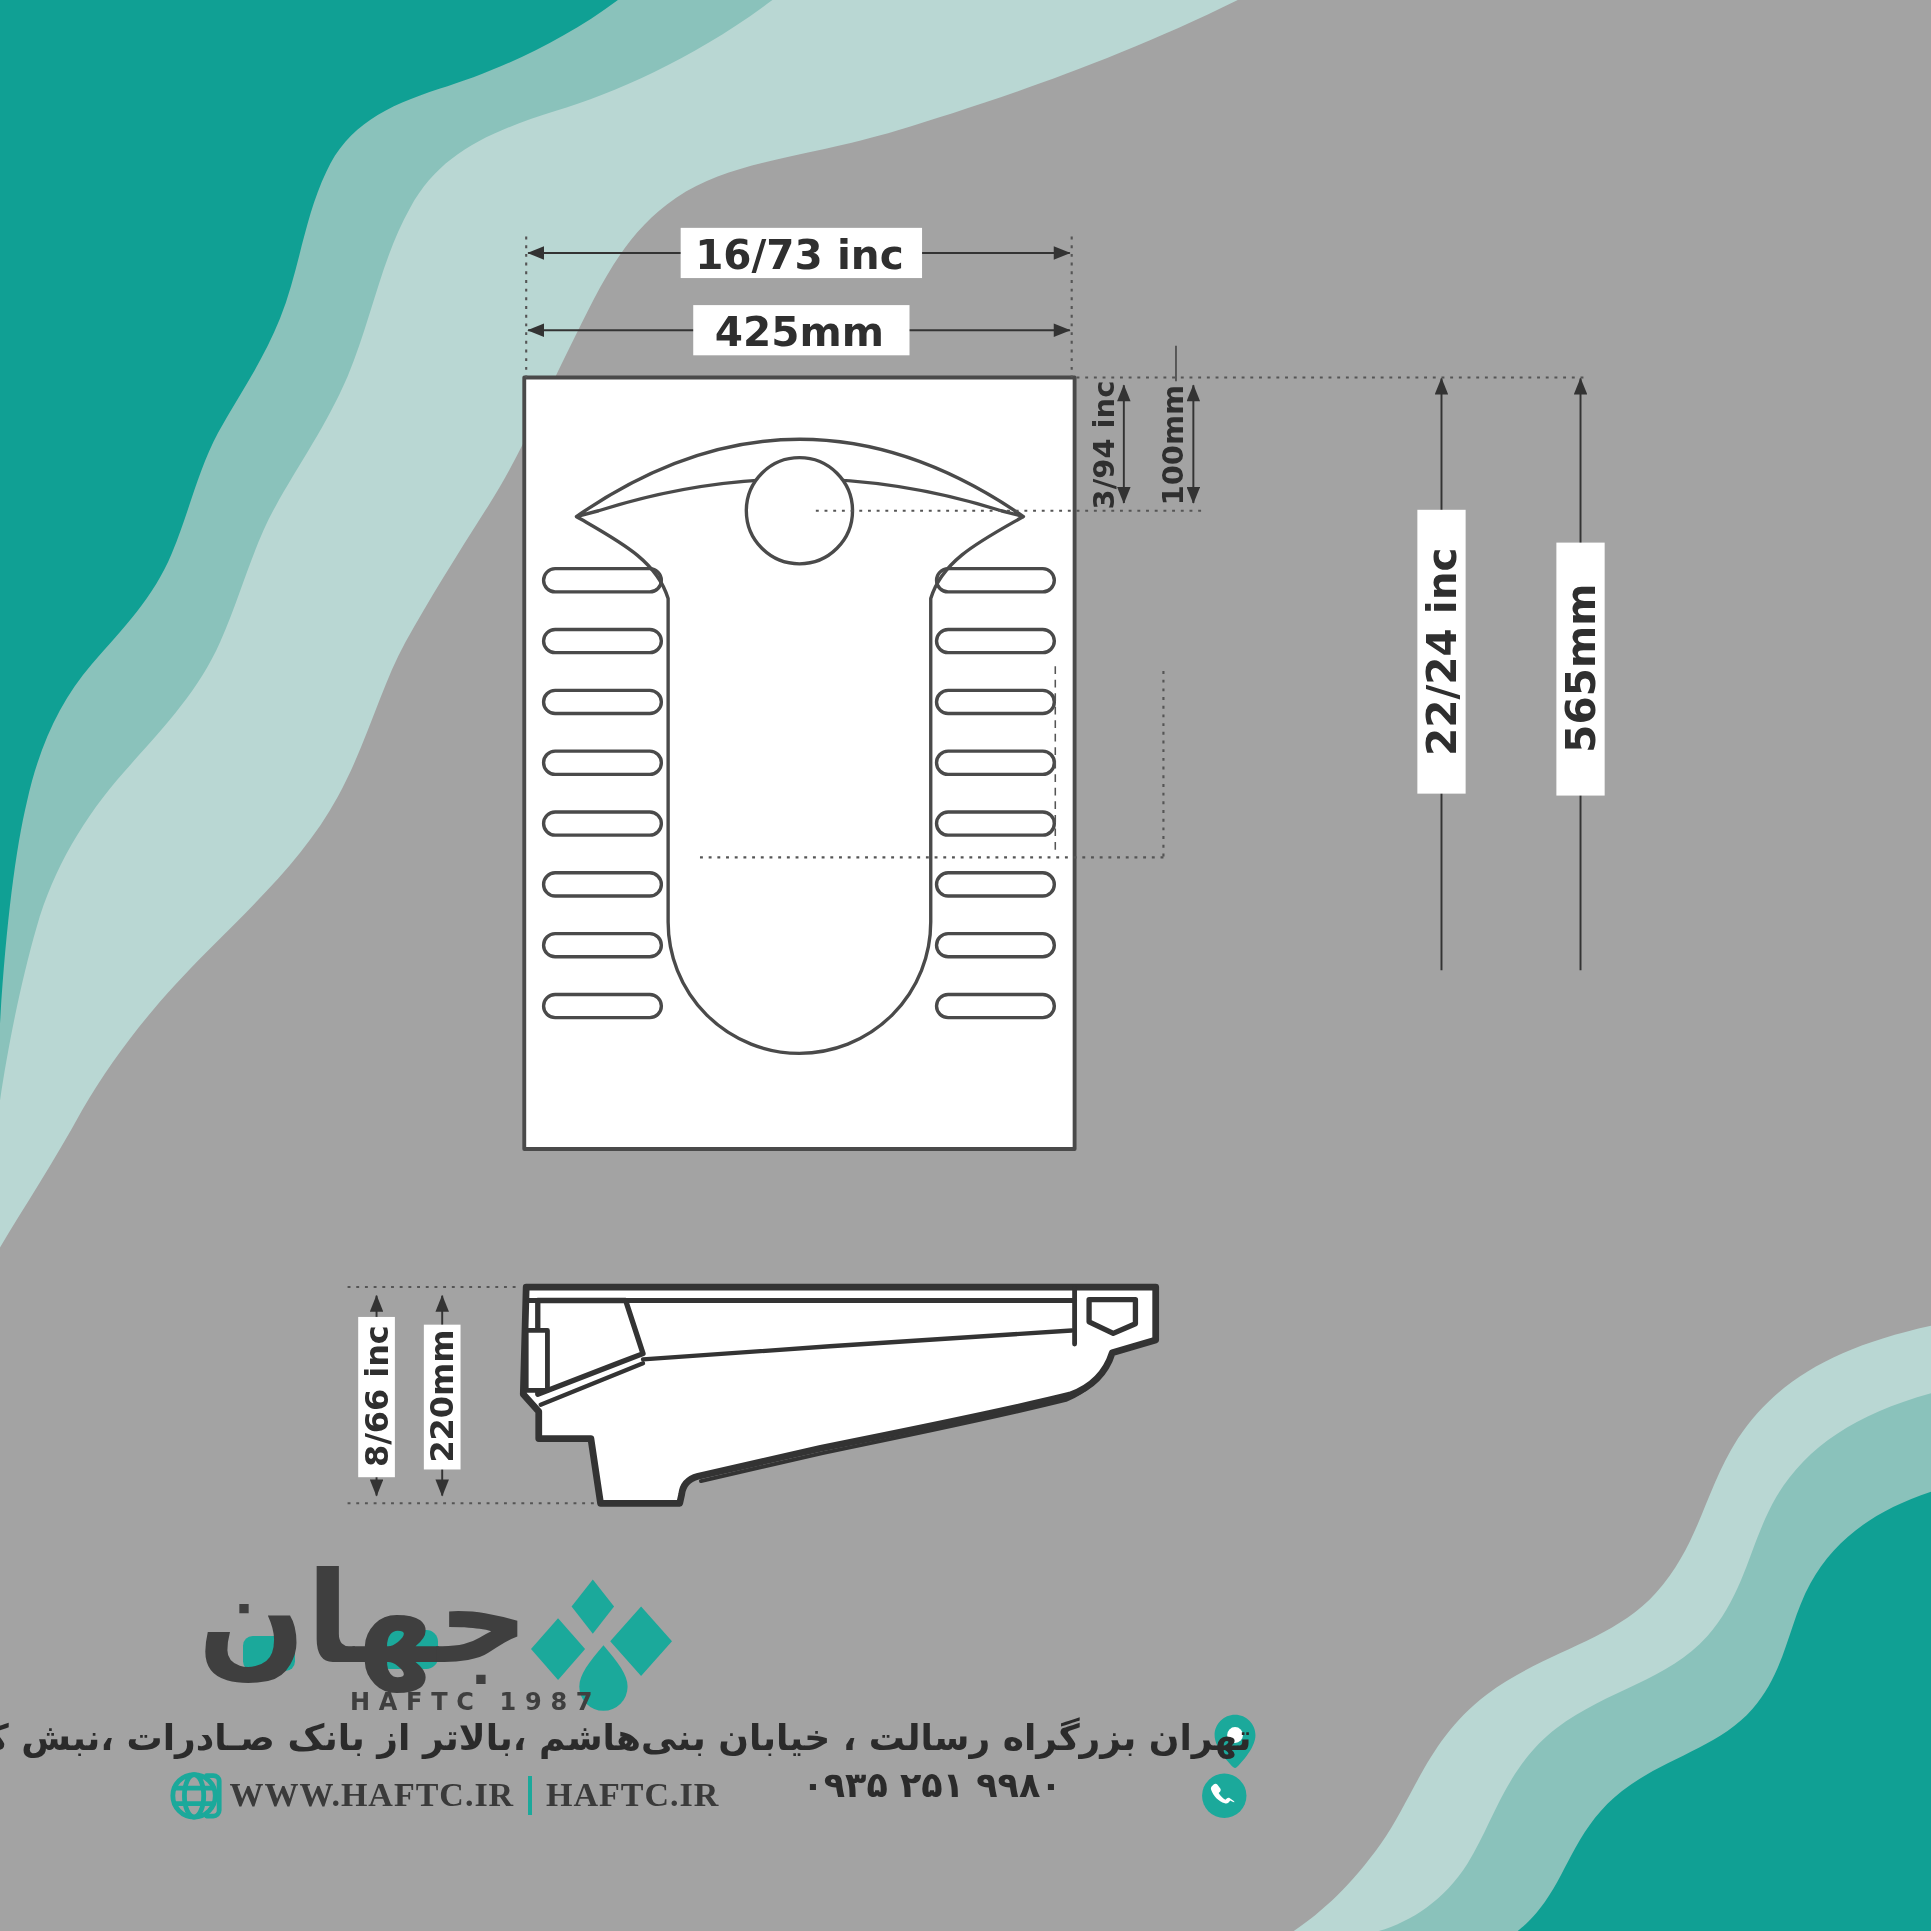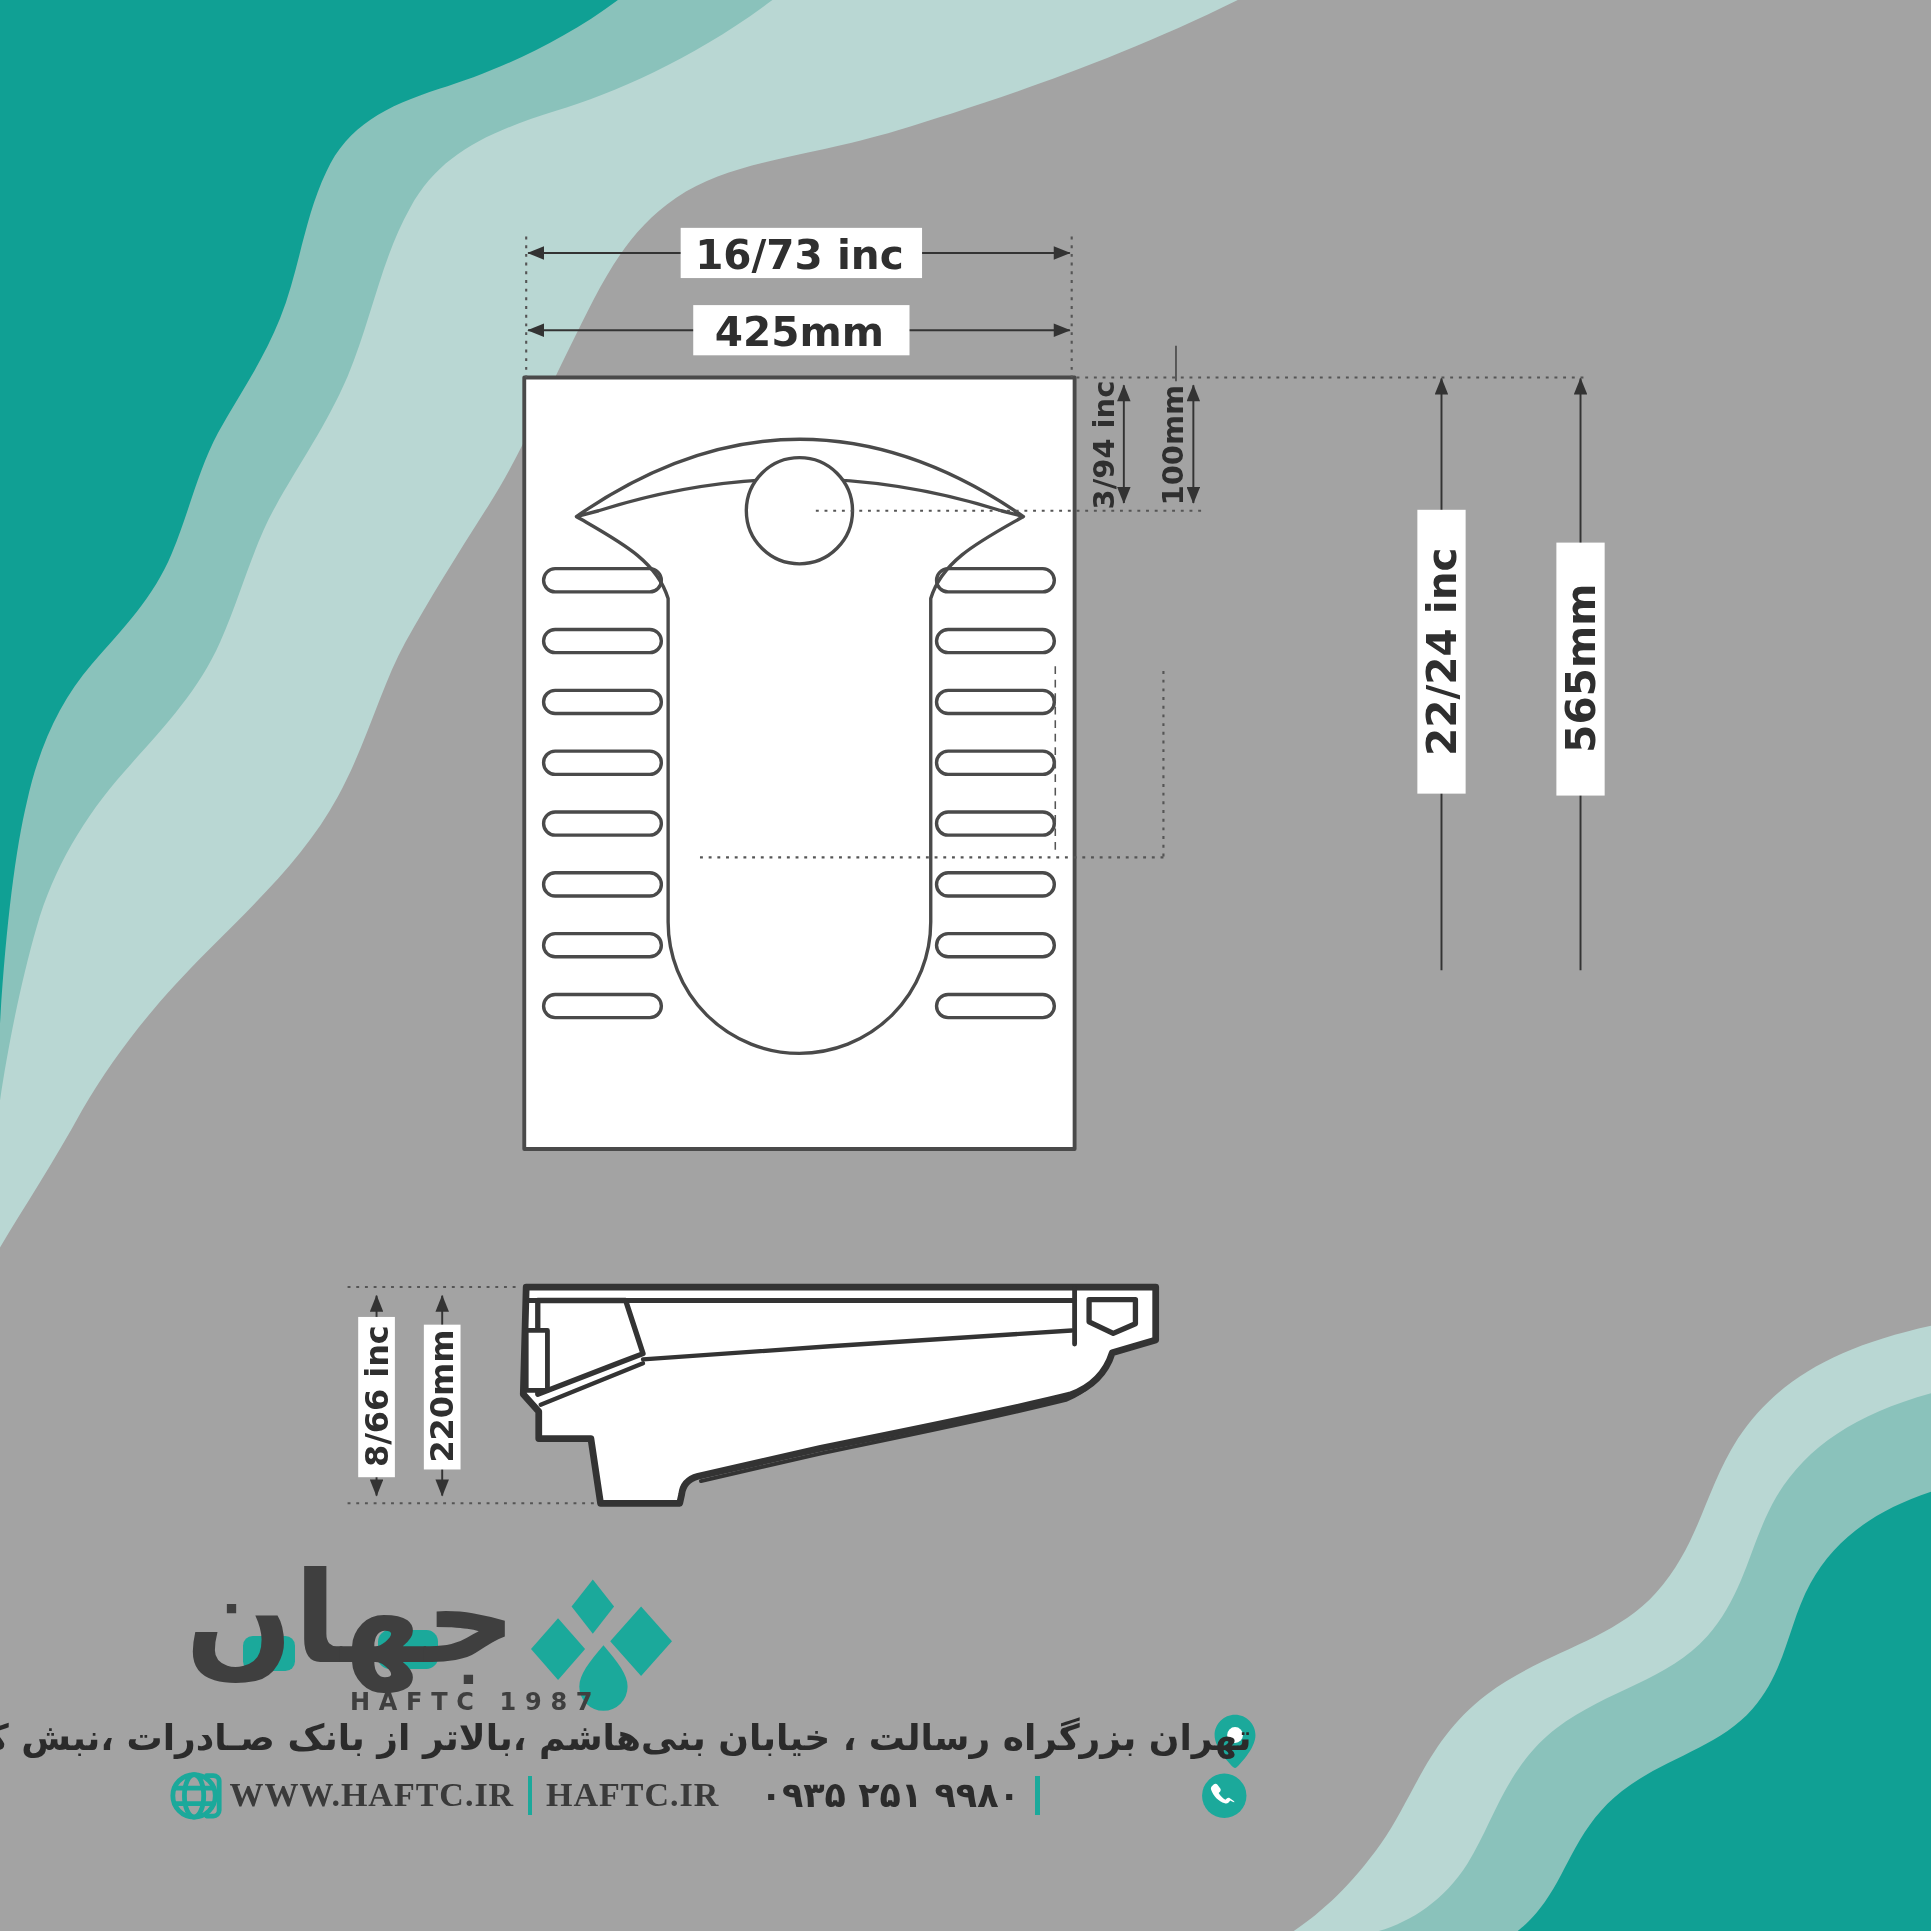--- a/index.html
+++ b/index.html
@@ -2,33 +2,33 @@
 <html><head>
 <meta charset="utf-8">
 <style>
   html,body{margin:0;padding:0;background:#ffffff;}
   #page{position:relative;width:1931px;height:1931px;background:#a3a3a3;overflow:hidden;
         font-family:"DejaVu Sans",sans-serif;}
   #scene{position:absolute;left:0;top:0;width:1931px;height:1931px;}
   .abs{position:absolute;}
   
   #wordmark{left:185px;top:1551px;width:344px;height:145px;font-size:127px;font-weight:bold;
-            color:#3f3f3f;text-align:left;line-height:135px;z-index:3;}
+            color:#3f3f3f;text-align:right;line-height:135px;z-index:3;}
   .wm-accent{z-index:2;background:#1ba99b;}
   #wm-accent-1{left:243px;top:1636px;width:52px;height:35px;border-radius:9.7px;}
   #wm-accent-2{left:378px;top:1630px;width:60px;height:39px;border-radius:11.6px;}
   #tagline{left:350px;top:1688px;font-size:24px;letter-spacing:8.7px;color:#3f3f3f;font-weight:bold;z-index:4;}
   
   .row{display:flex;align-items:center;z-index:5;}
   #address-row{left:135px;top:1709px;width:1130px;height:56px;justify-content:flex-end;gap:13.5px;}
   #address-text{direction:rtl;font-size:36px;font-weight:bold;color:#2b2b2b;white-space:nowrap;}
   #website-row{left:154px;top:1765px;width:599px;height:60px;gap:13.5px;}
   .site-text{font-size:34px;font-weight:bold;color:#3a3a3a;letter-spacing:1px;font-family:Liberation Serif, serif;}
   .teal-bar{width:4.8px;height:39px;background:#1ba99b;}
-  #phone-row{left:599px;top:1765px;width:666px;height:60px;justify-content:center;gap:15.4px;}
+  #phone-row{left:599px;top:1765px;width:666px;height:60px;justify-content:flex-start;gap:15.4px;flex-direction:column;}
   .phone-num{direction:ltr;font-size:35px;font-weight:bold;color:#2b2b2b;white-space:nowrap;}
   #phone-mobile{letter-spacing:6.8px;}
   #phone-landline{letter-spacing:1.9px;}
 </style>
 </head>
 <body>
 
 <div id="page">
 
   <svg id="scene" viewBox="0 0 2000 2000">

